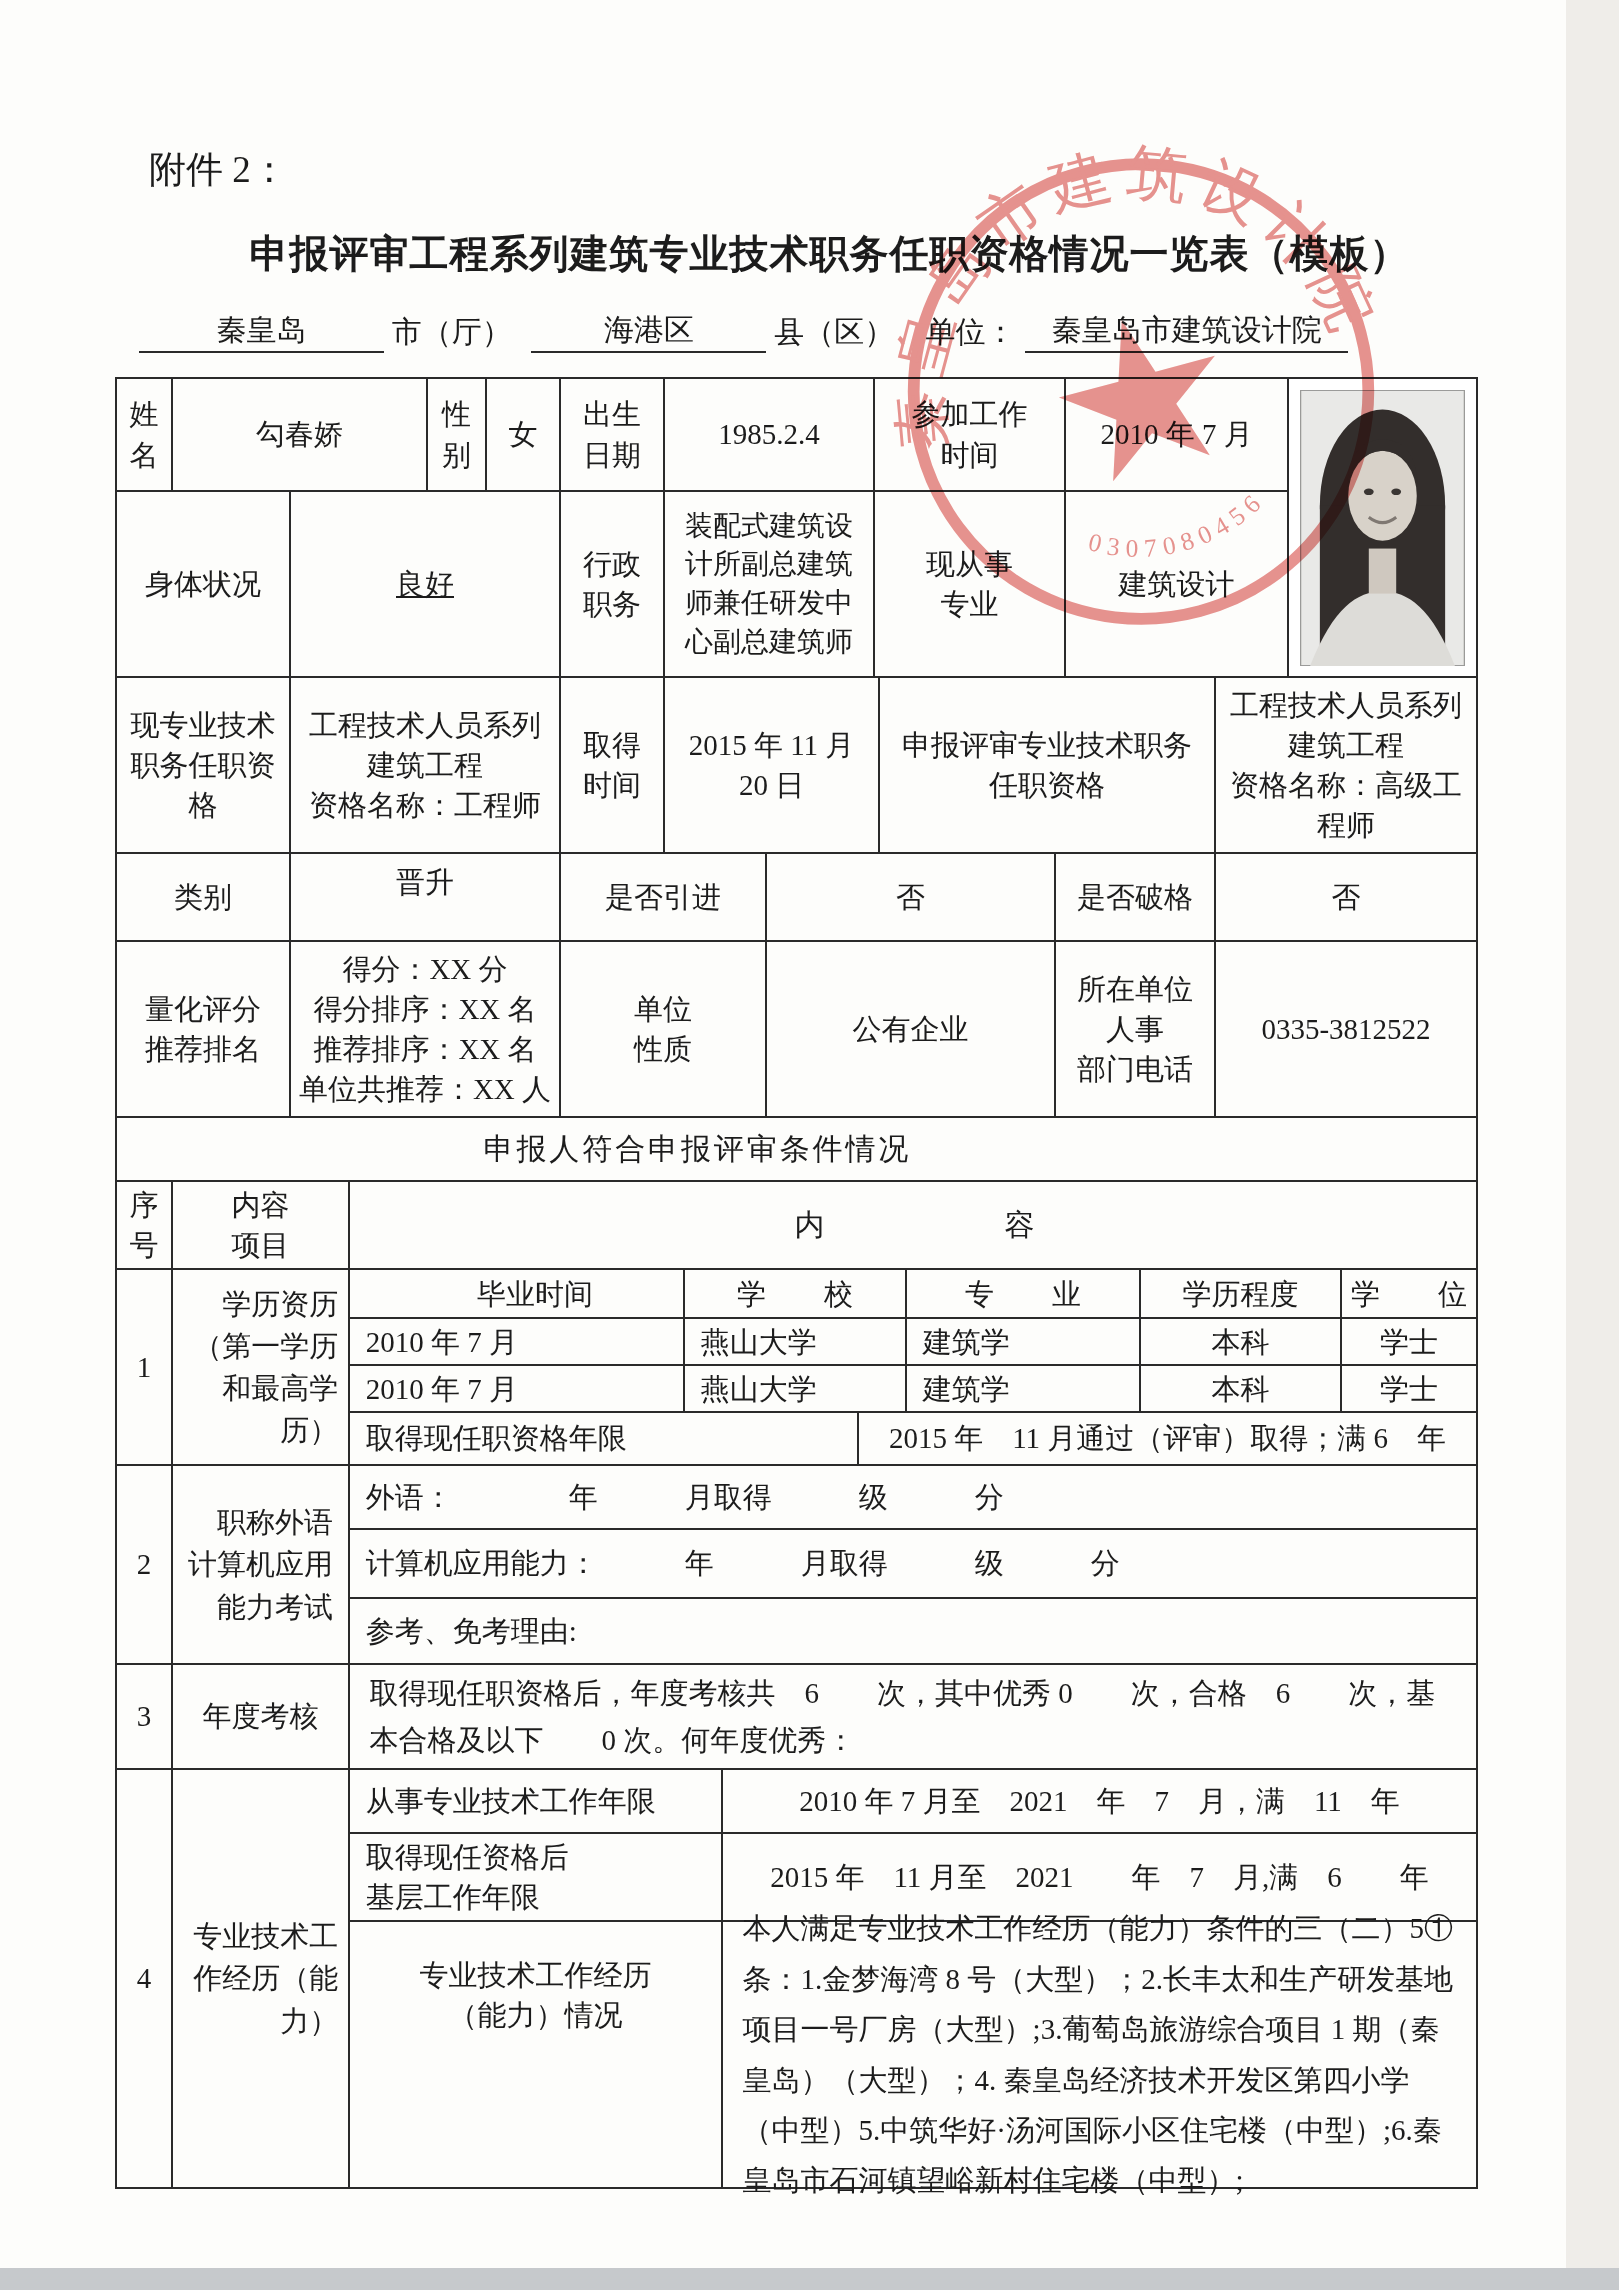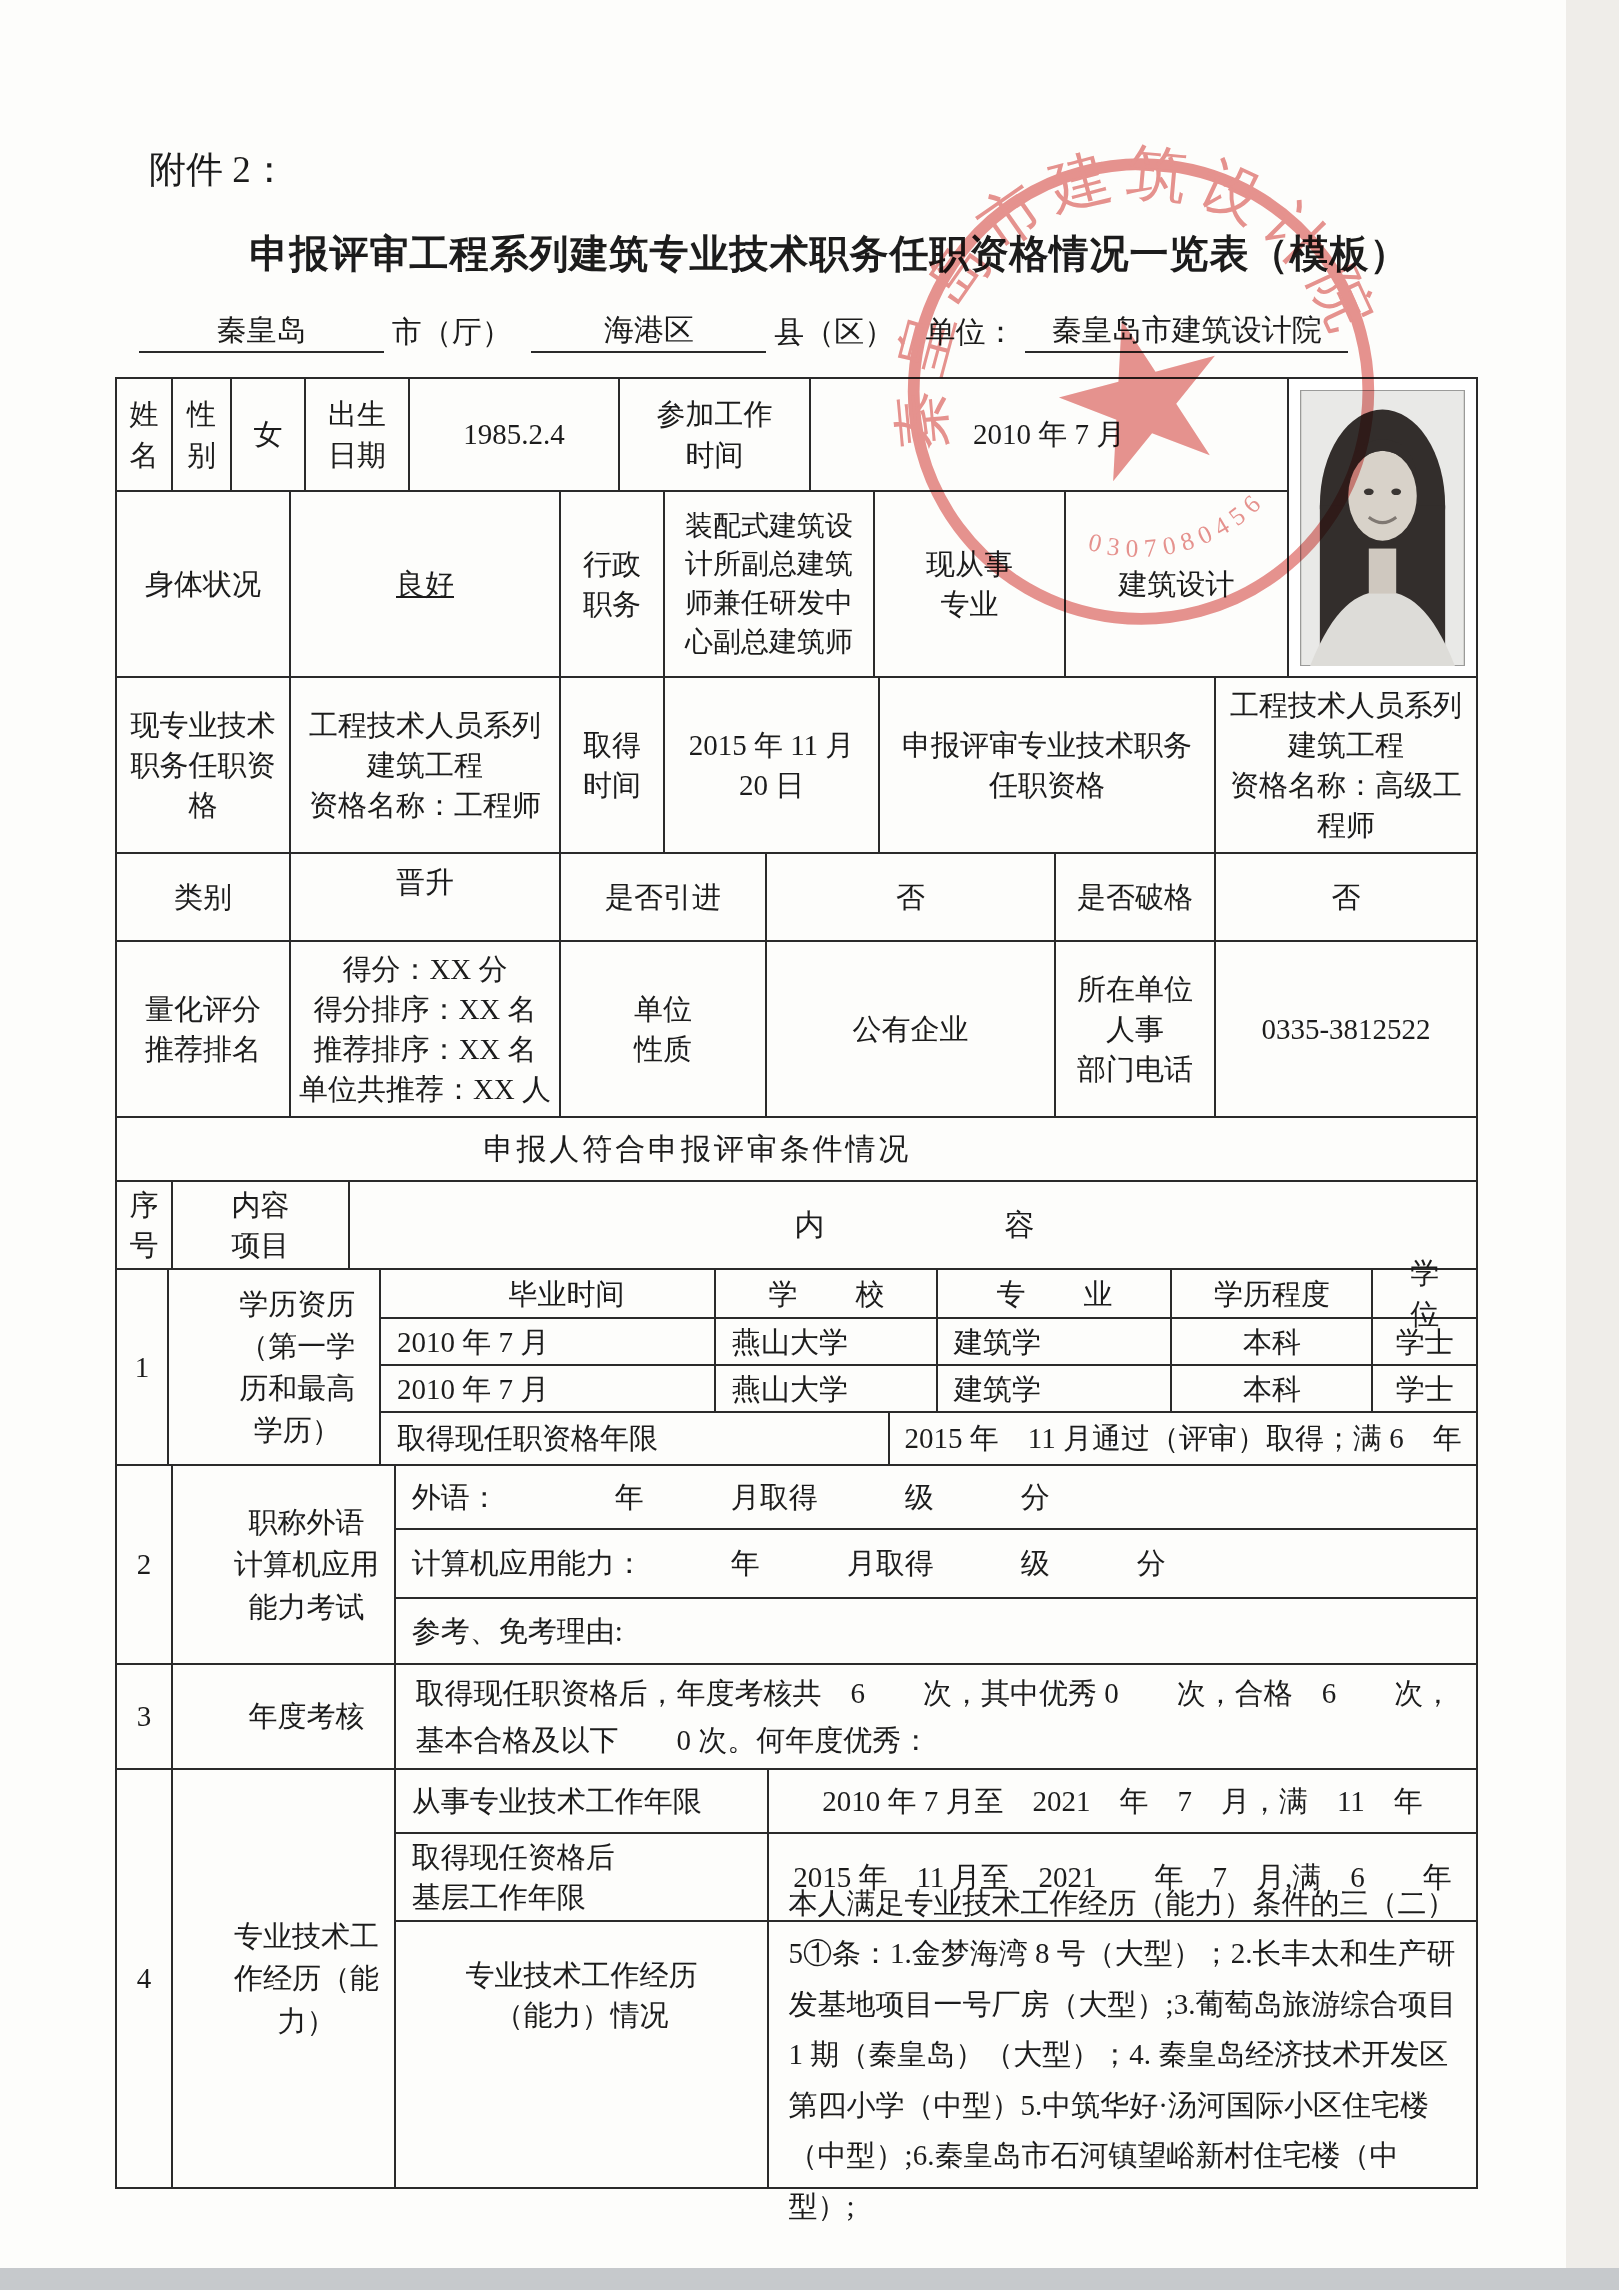--- a/index.html
+++ b/index.html
@@ -33,21 +33,21 @@
 
   .tb{position:relative;border-bottom:2px solid var(--ln);}
   .tb .row{margin-right:189px;}
   .photo-cell{position:absolute;top:0;right:0;bottom:0;width:189px;border-left:2px solid var(--ln);
               box-sizing:border-box;display:flex;align-items:center;justify-content:center;background:#fff;}
 
   .sec{display:flex;border-bottom:2px solid var(--ln);box-sizing:border-box;}
   .sec.last{border-bottom:none;}
   .seq{width:56px;box-sizing:border-box;border-right:2px solid var(--ln);display:flex;align-items:center;justify-content:center;font-size:29px;}
   .slabel{width:177px;box-sizing:border-box;border-right:2px solid var(--ln);display:flex;align-items:center;justify-content:center;
-          text-align:center;font-size:29px;line-height:1.45;padding:5.9px 9.8px;margin-left:46px;}
+          text-align:right;font-size:29px;line-height:1.45;padding:5.9px 9.8px;}
   .scontent{flex:1;display:flex;flex-direction:column;}
   .srow{display:flex;border-bottom:2px solid var(--ln);box-sizing:border-box;align-items:stretch;}
   .srow:last-child{border-bottom:none;}
   .banner-cell{letter-spacing:2.9px;padding-right:206px;font-size:30px;}
   .bigtext{text-align:left;justify-content:flex-start;align-items:center;padding:9.8px 19.6px;line-height:1.62;}
   .exp-text{text-align:left;justify-content:flex-start;align-items:center;padding:11.8px 19.6px;line-height:1.74;}
   .top-align{align-items:flex-start;padding-top:33px;}
 
   .stamp{position:absolute;left:885px;top:125px;width:512px;height:533px;opacity:.62;
          mix-blend-mode:multiply;pointer-events:none;z-index:6;}
@@ -70,20 +70,21 @@
     <span class="org-unitlabel">单位：</span>
     <span class="u u-unit">秦皇岛市建筑设计院</span>
   </div>
 
   <div class="sheet">
 
     <div class="tb">
       <div class="row" style="height:113px;">
         <div class="cell pre" style="width:56px;">姓
 名</div>
+        <div class="cell" style="width:255px;">勾春娇</div>
         <div class="cell pre" style="width:59px;">性
 别</div>
         <div class="cell" style="width:74px;">女</div>
         <div class="cell pre" style="width:104px;">出生
 日期</div>
         <div class="cell" style="width:210px;">1985.2.4</div>
         <div class="cell pre" style="width:191px;">参加工作
 时间</div>
         <div class="cell grow">2010 年 7 月</div>
       </div>

